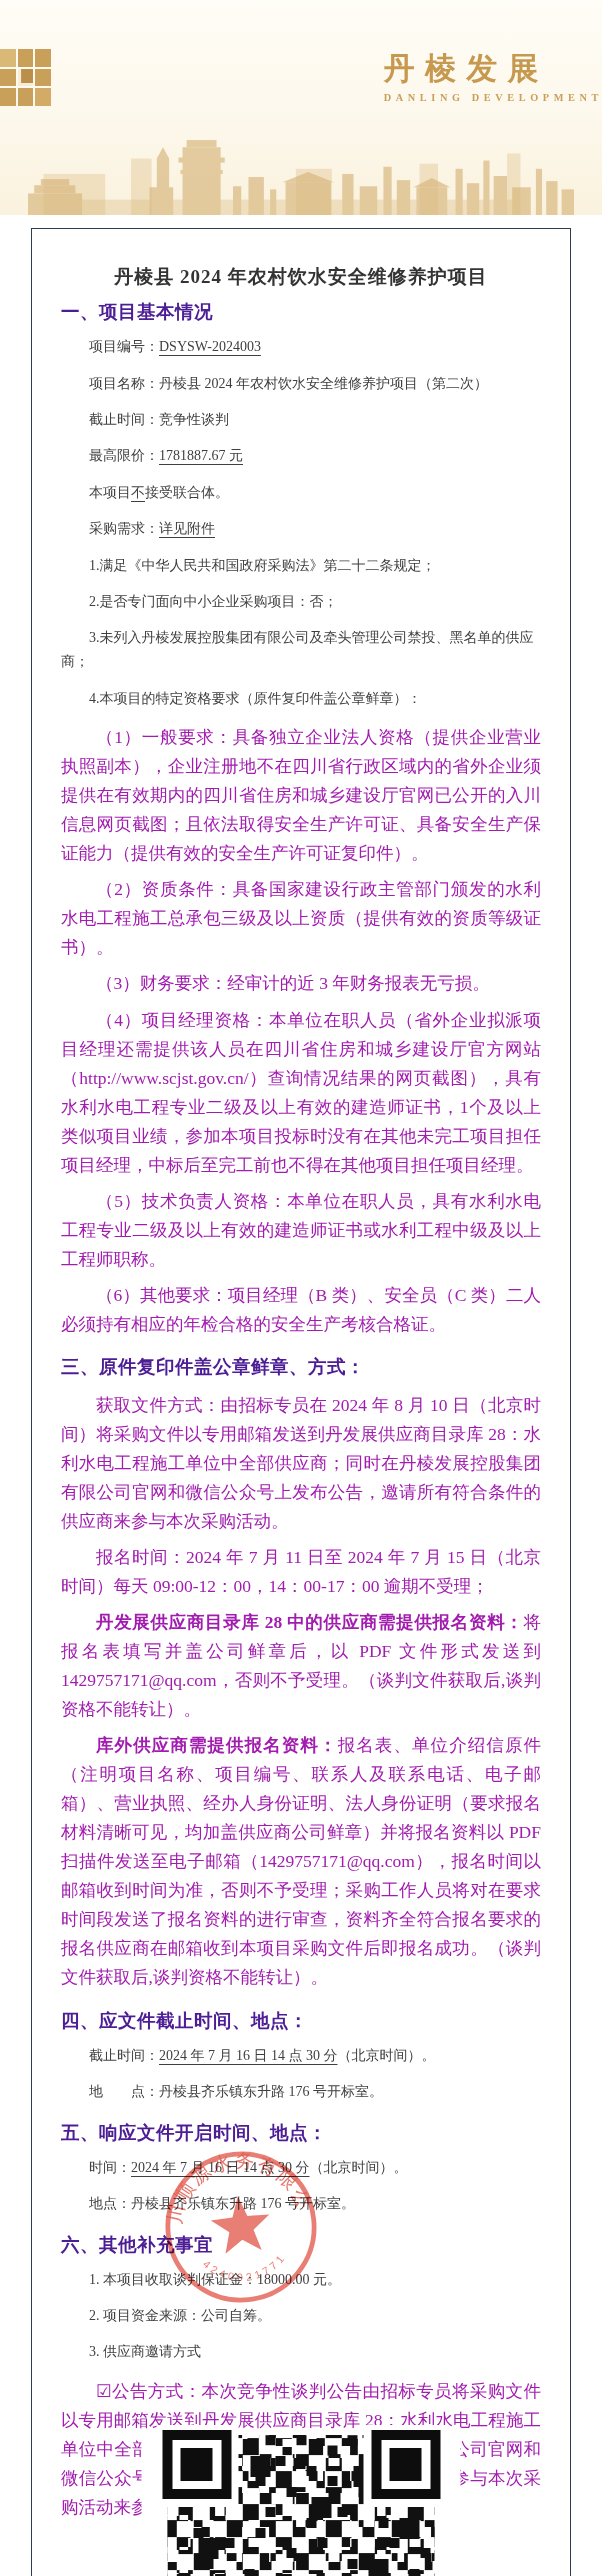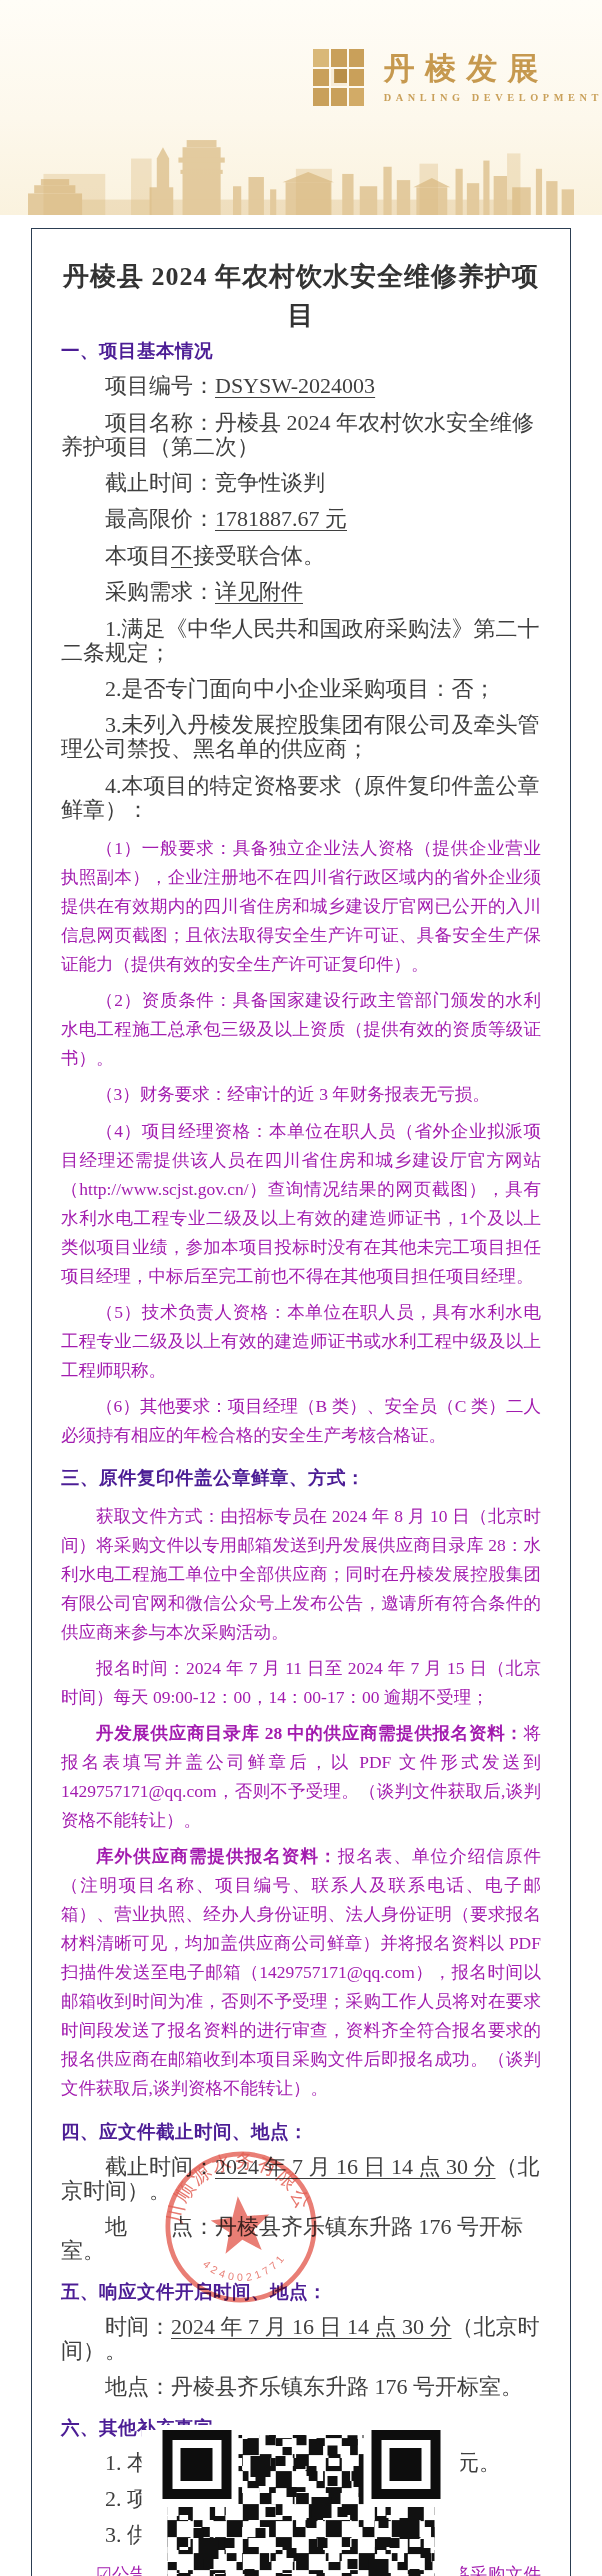--- a/index.html
+++ b/index.html
@@ -11,21 +11,21 @@
     -webkit-font-smoothing:antialiased;
     overflow:hidden;
   }
   
   .banner{
     position:absolute;left:0;top:0;width:603px;height:215px;
     background:linear-gradient(180deg,#fffdf7 0%,#fdf8ec 55%,#faf2de 100%);
   }
   .brand{
     position:absolute;left:0;top:49px;width:100%;
-    display:flex;justify-content:flex-end;align-items:center;gap:19.6px;
+    display:flex;justify-content:space-between;align-items:center;gap:19.6px;
   }
   .logo-grid{display:grid;grid-template-columns:repeat(3,15.5px);grid-template-rows:repeat(3,17.5px);gap:2.1px;}
   .logo-grid span{background:#c9a05a;}
   .logo-grid span:nth-child(1){background:#d9b878;}
   .logo-grid span:nth-child(5){background:#b98f49;box-shadow:inset 3.1px -3.1px 0 #f7ecd8;}
   .logo-grid span:nth-child(9){background:#d2ab67;}
   .brand-text{text-align:left;}
   .brand-name{
     font-family:"Liberation Serif",serif;font-size:31px;font-weight:700;
     color:#c6994f;letter-spacing:10.3px;line-height:33px;white-space:nowrap;
@@ -35,31 +35,31 @@
     color:#c9a05a;letter-spacing:4.6px;white-space:nowrap;font-weight:bold;
   }
   .skyline{position:absolute;left:28px;bottom:0;width:546px;height:77px;}
   
   .card{
     position:absolute;left:31px;top:228px;width:540px;height:2592px;
     background:#ffffff;border:1.5px solid #2c3e52;box-sizing:border-box;
     padding:28px 29px 0 29px;overflow:hidden;
   }
   .doc-title{
-    text-align:center;font-weight:700;font-size:26px;line-height:39px;
+    text-align:center;font-weight:700;font-size:19px;line-height:39px;
     color:#333;letter-spacing:1px;font-family:"Liberation Serif",serif;
   }
   .doc-title.second{margin-top:15.5px;margin-bottom:36px;}
   .h{
     font-family:"Liberation Sans","DejaVu Sans",sans-serif;
     font-weight:700;font-size:18.5px;line-height:31px;color:#4c1d95;
     margin:12.4px 0 8.2px 0;letter-spacing:0.5px;
   }
   .field{
-    font-size:22px;line-height:24px;margin:0 0 12.4px 0;text-indent:2em;color:#3f3f3f;
+    font-size:14px;line-height:24px;margin:0 0 12.4px 0;text-indent:2em;color:#3f3f3f;
   }
   .para{
     font-size:17.5px;line-height:29px;text-align:justify;text-indent:2em;
     margin:0 0 7.2px 0;color:#a21caf;
   }
   .u{text-decoration:underline;text-underline-offset:3.6px;text-decoration-thickness:0.8px;}
   .b{font-weight:700;}
   
   .stamp{
     position:absolute;left:161px;top:2147px;width:160px;height:160px;

